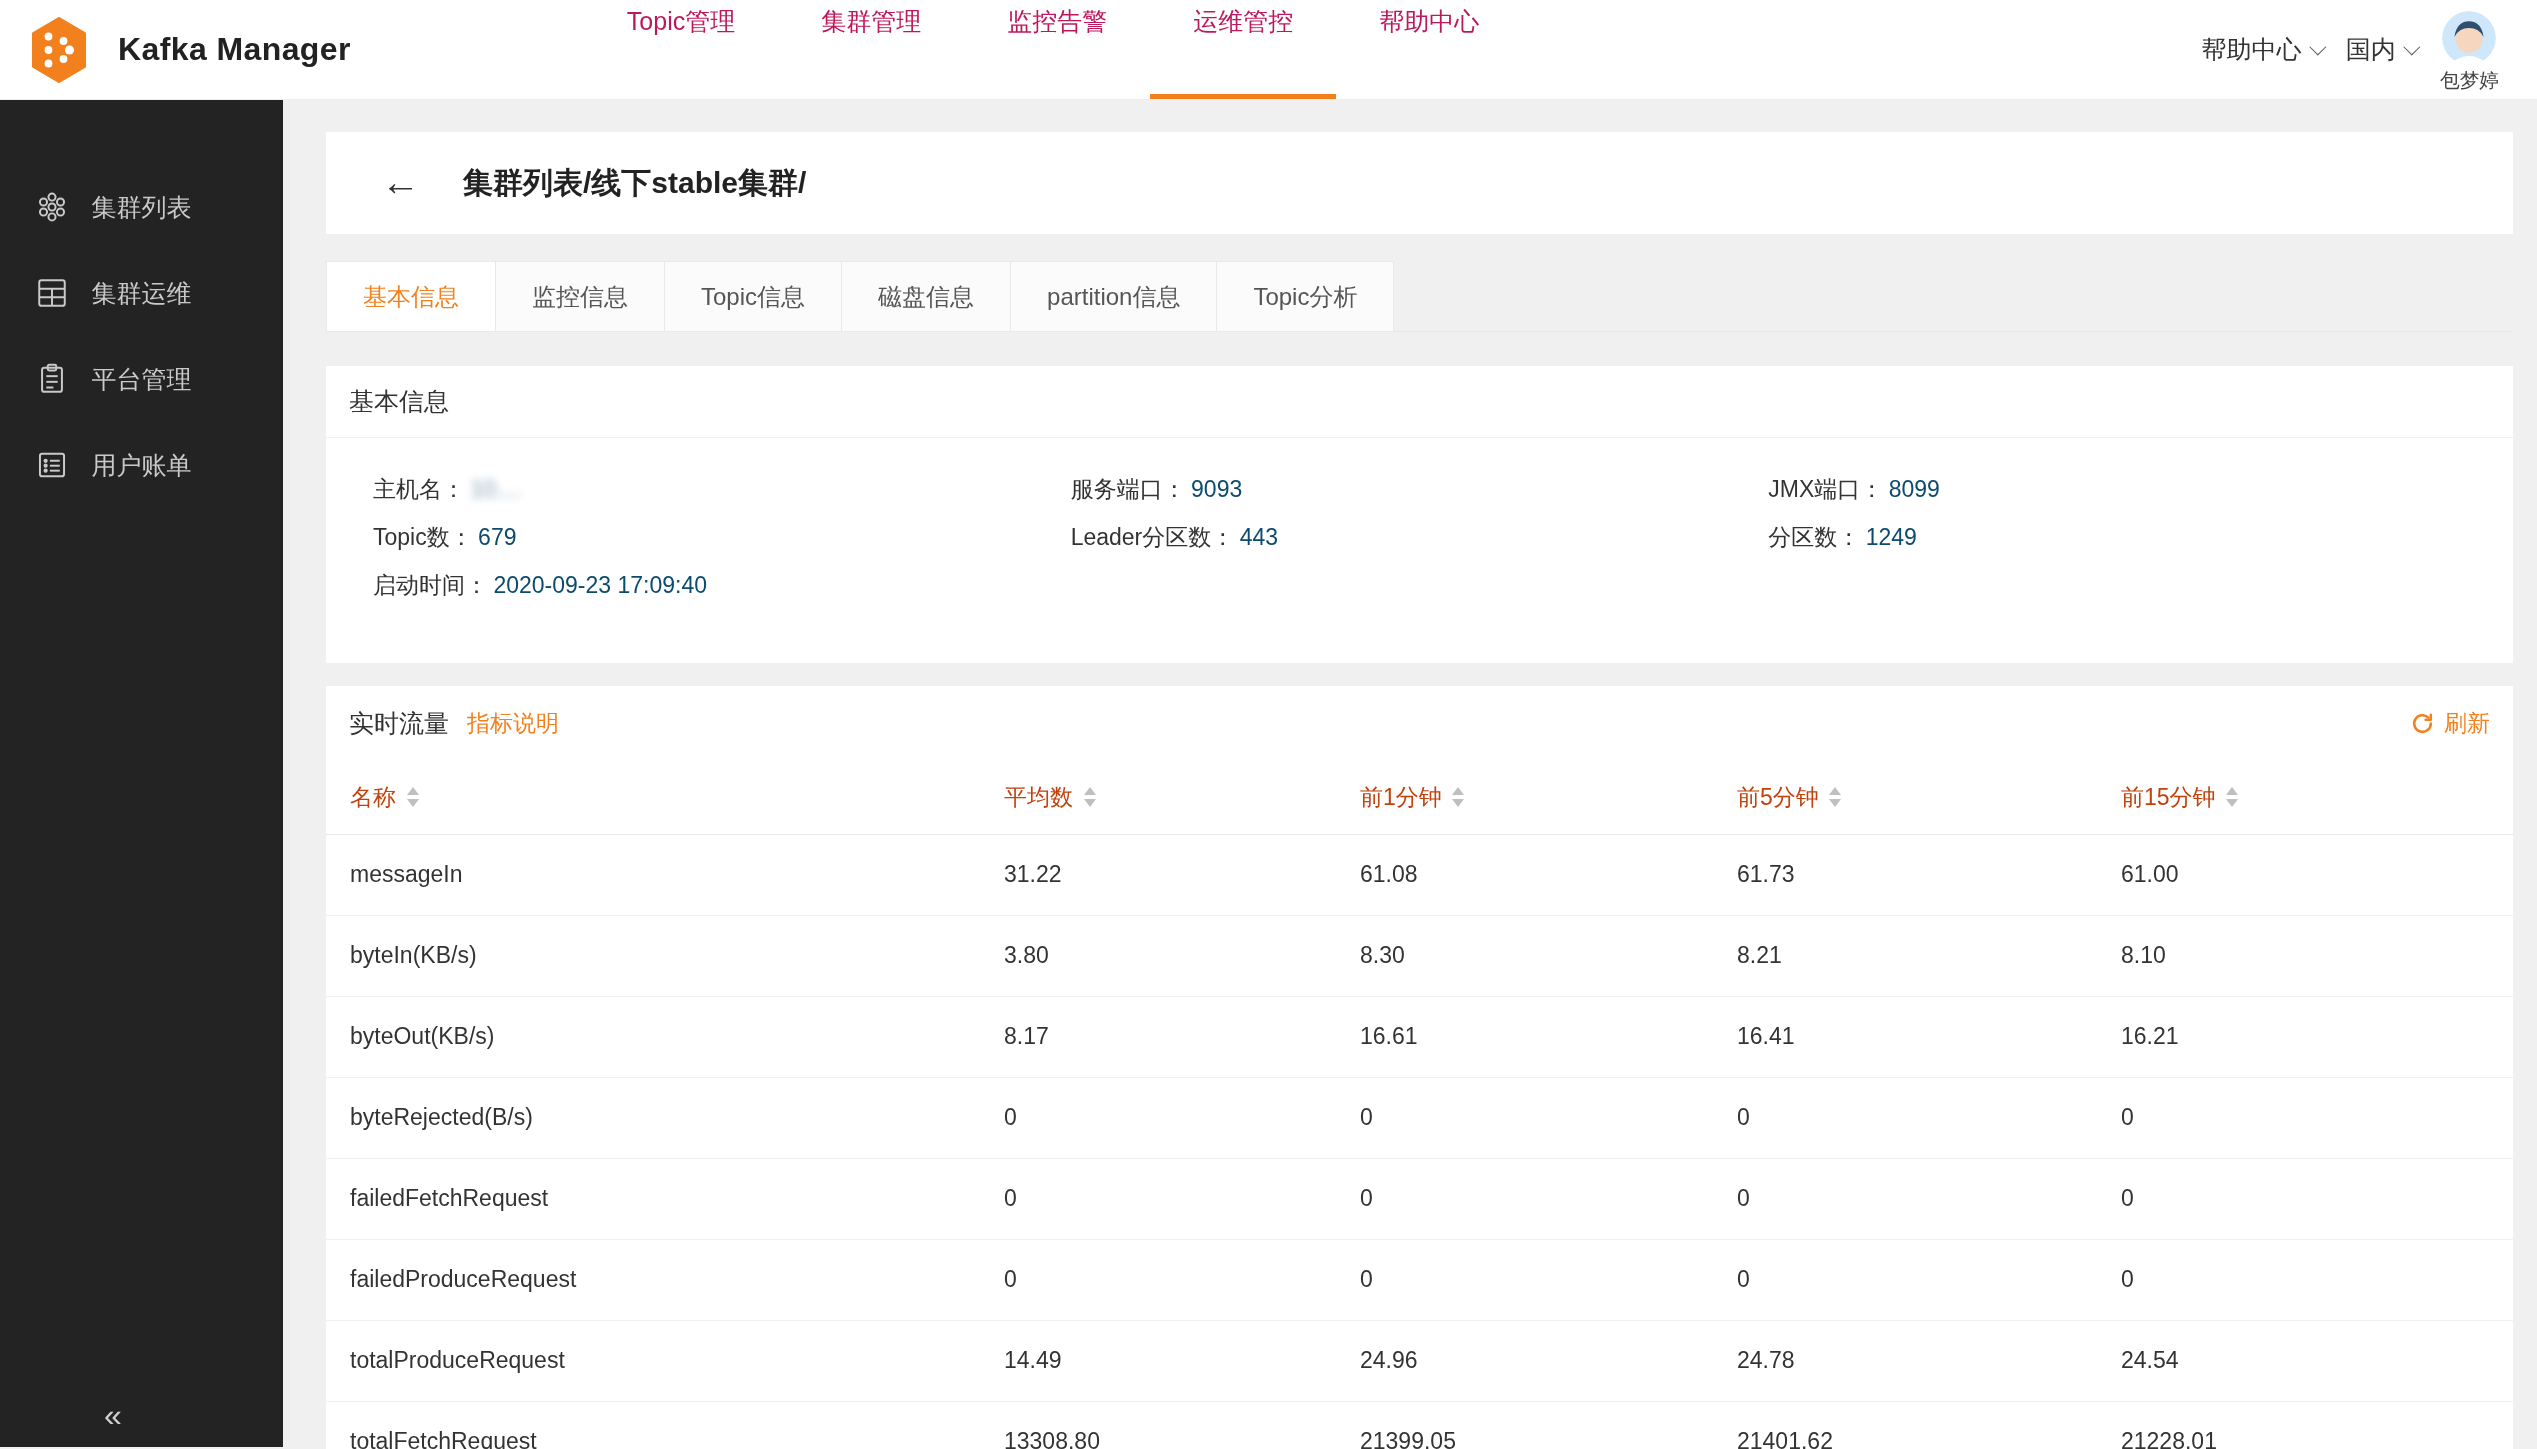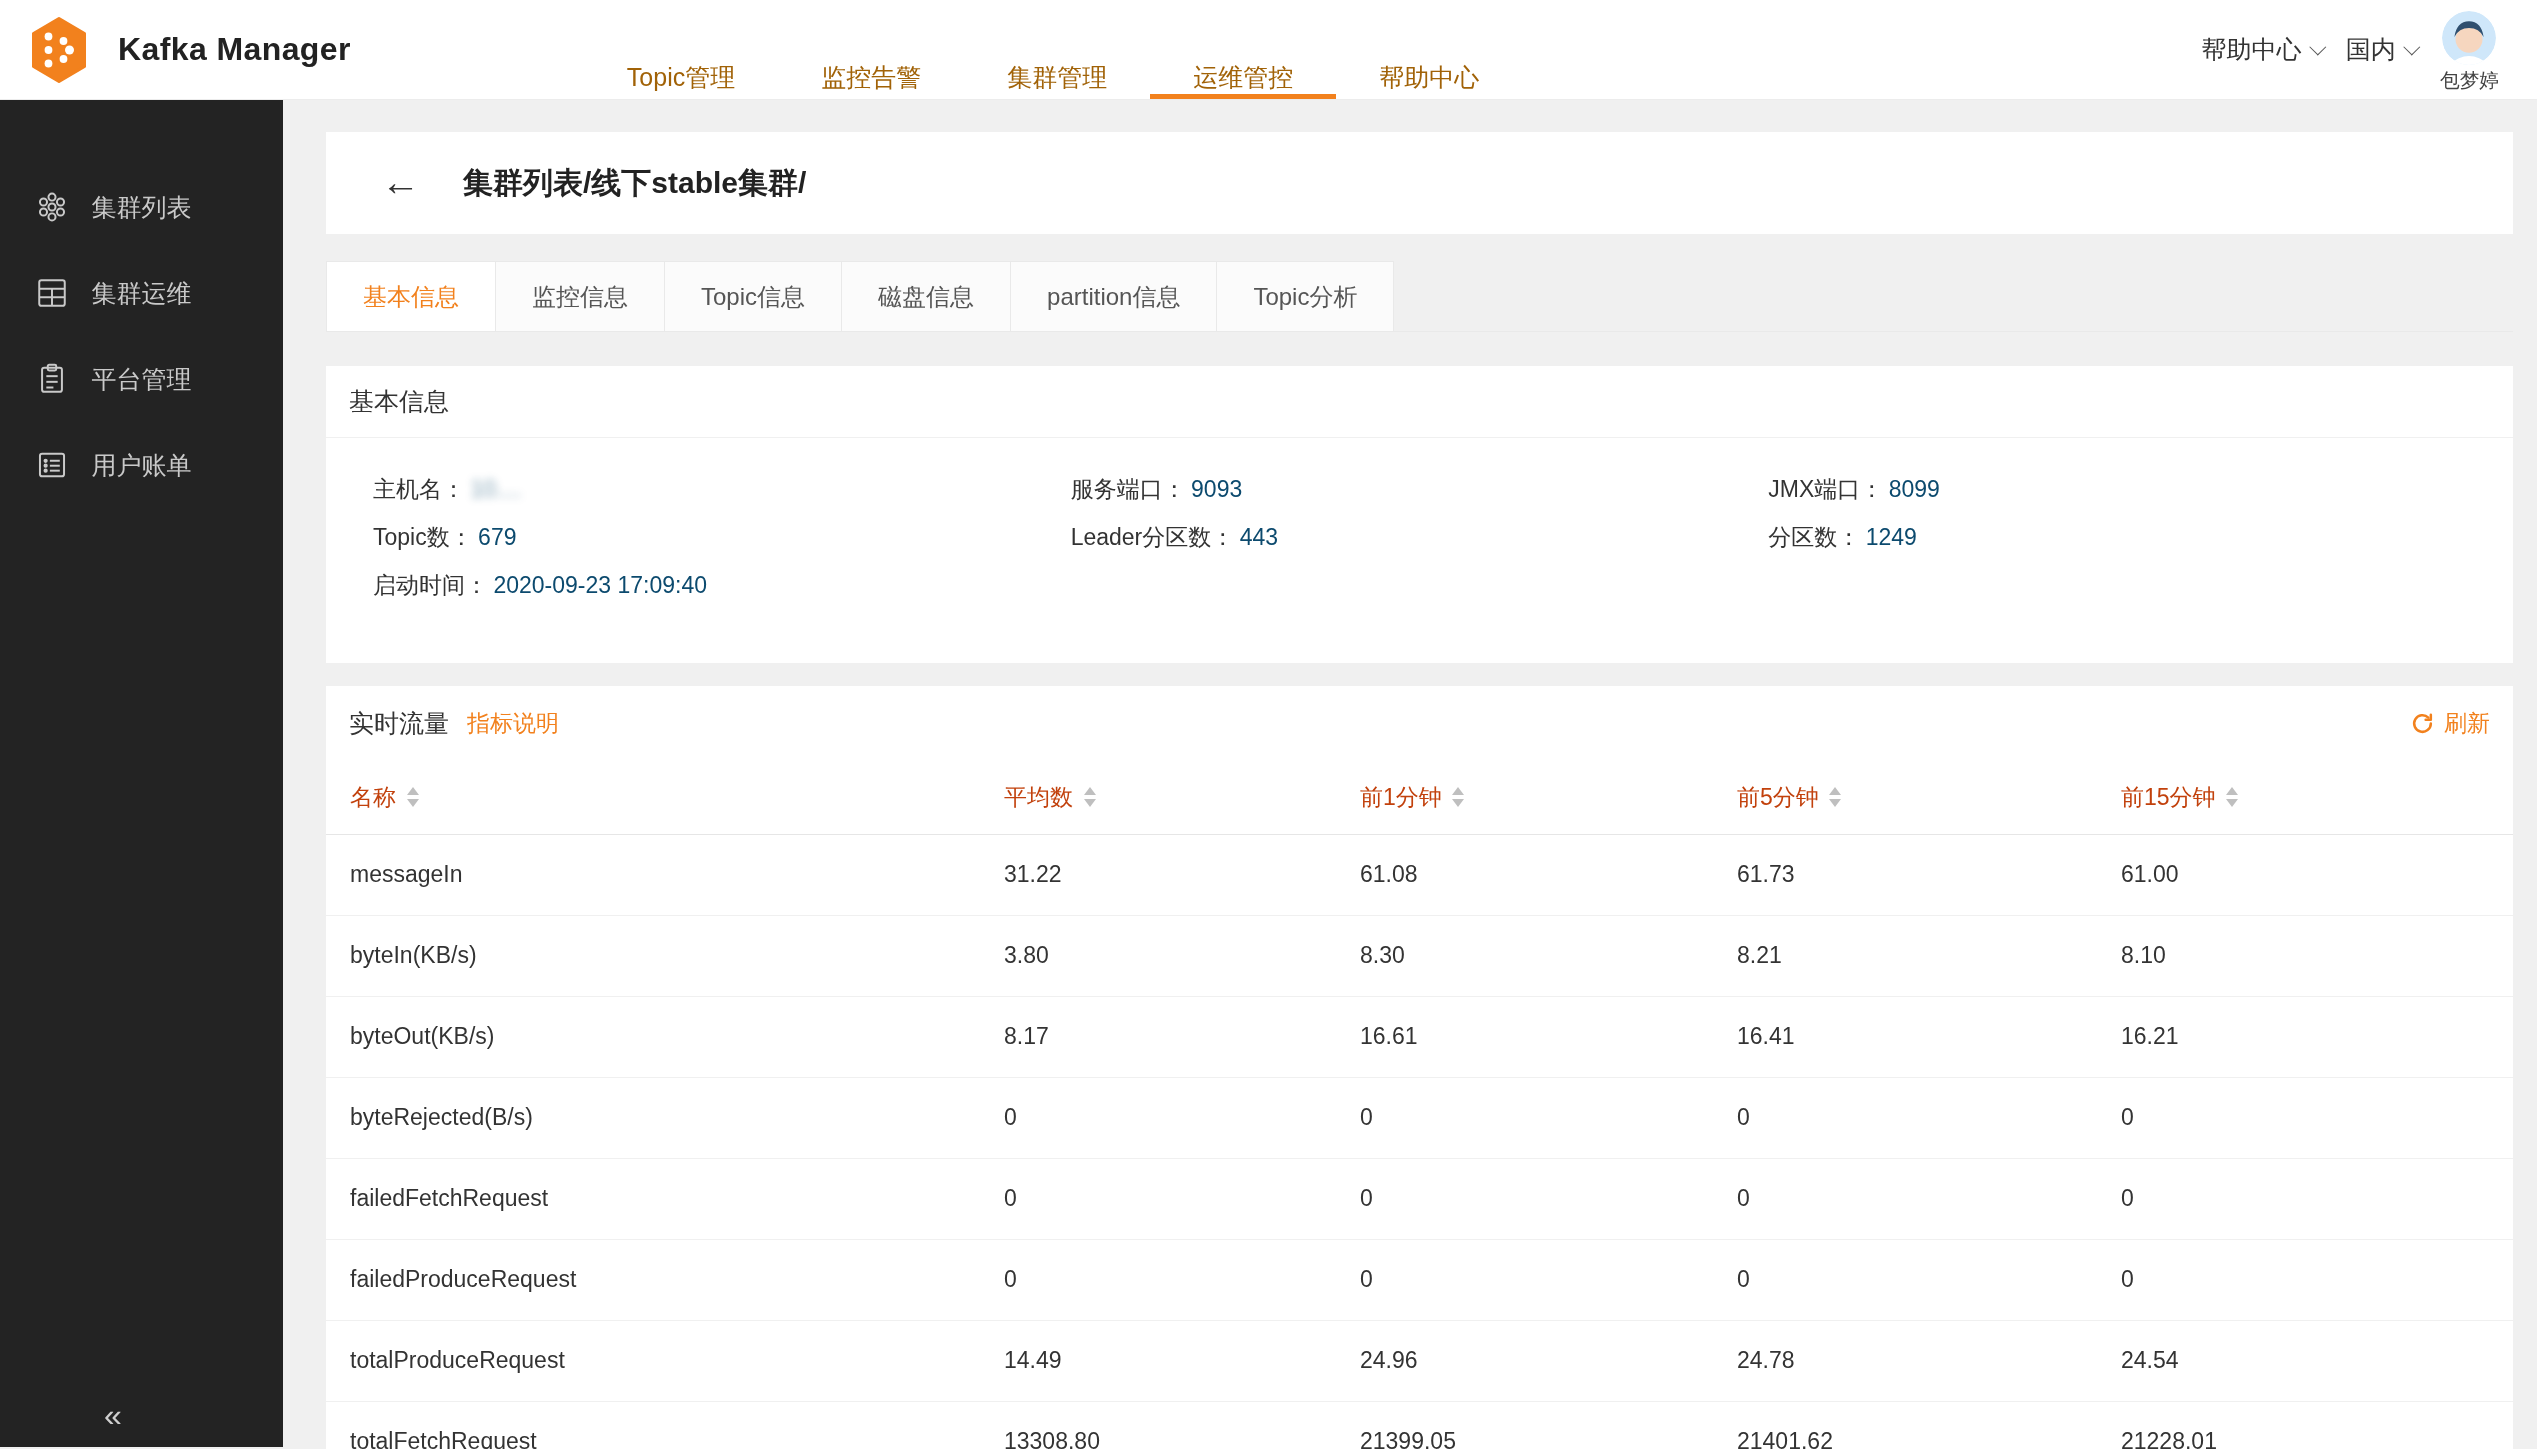--- a/index.html
+++ b/index.html
@@ -25,21 +25,21 @@
   .topbar{
     position:absolute;top:0;left:0;right:0;height:100px;
     background:#fff;display:flex;align-items:stretch;
     border-bottom:0.9px solid #ECECEC;z-index:10;
   }
   .brand{display:flex;align-items:center;padding-left:23px;}
   .brand-logo{width:72px;height:72px;}
   .brand-title{font-size:32px;font-weight:700;color:#222;margin-left:23px;letter-spacing:0.4px;}
   .topnav{display:flex;align-items:stretch;margin-left:233px;}
   .nav-item{
-    display:flex;align-items:flex-end;padding:0 43px;font-size:25px;color:#a16207;
+    display:flex;align-items:flex-start;padding:0 43px;font-size:25px;color:#be185d;
     cursor:pointer;border-bottom:5.4px solid transparent;padding-top:5.4px;
   }
   .nav-item.active{border-bottom-color:var(--accent);}
   .topbar-right{margin-left:auto;display:flex;align-items:center;gap:22px;padding-right:39px;}
   .top-link{display:flex;align-items:center;font-size:25px;color:#333;cursor:pointer;}
   .caret{
     display:inline-block;width:11.6px;height:11.6px;
     border-right:1.8px solid #555;border-bottom:1.8px solid #555;
     transform:rotate(45deg);margin-left:10.7px;margin-bottom:5.4px;
   }
@@ -131,24 +131,24 @@
       <circle cx="27" cy="30" r="2.6" fill="#fff"></circle>
     </svg>
     <div class="brand-title">Kafka Manager</div>
   </div>
 
   <div class="topnav">
     <div class="nav-item">
         <span>Topic管理</span>
       </div>
     <div class="nav-item">
+        <span>集群管理</span>
+      </div>
+    <div class="nav-item">
         <span>监控告警</span>
-      </div>
-    <div class="nav-item">
-        <span>集群管理</span>
       </div>
     <div class="nav-item active">
         <span>运维管控</span>
       </div>
     <div class="nav-item">
         <span>帮助中心</span>
       </div>
   </div>
 
   <div class="topbar-right">

